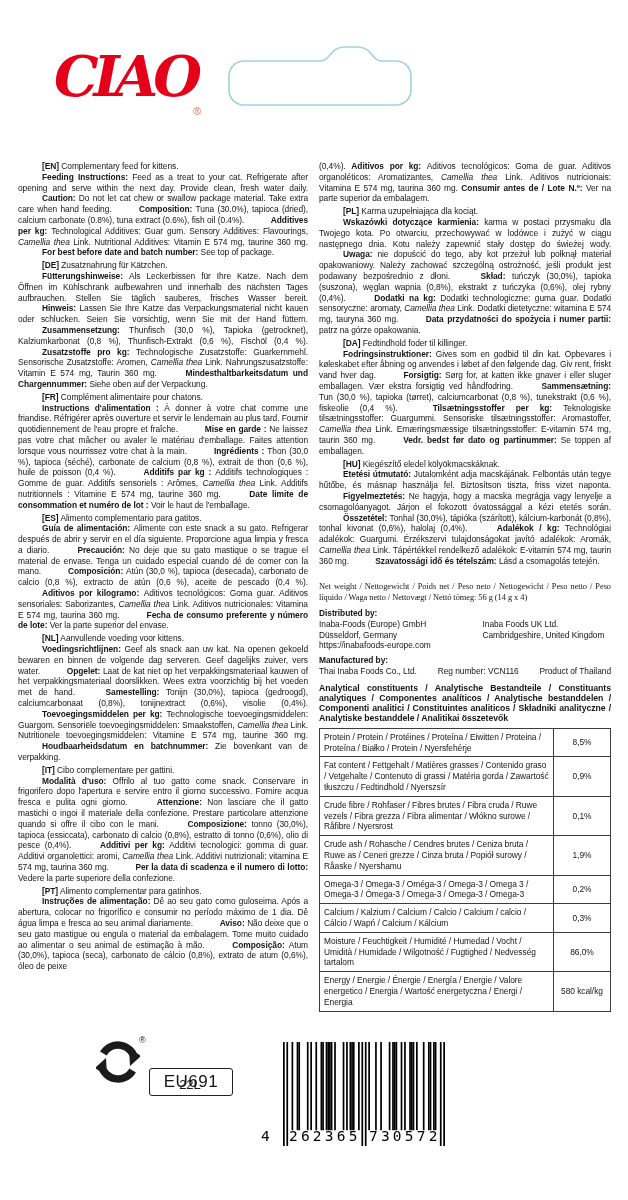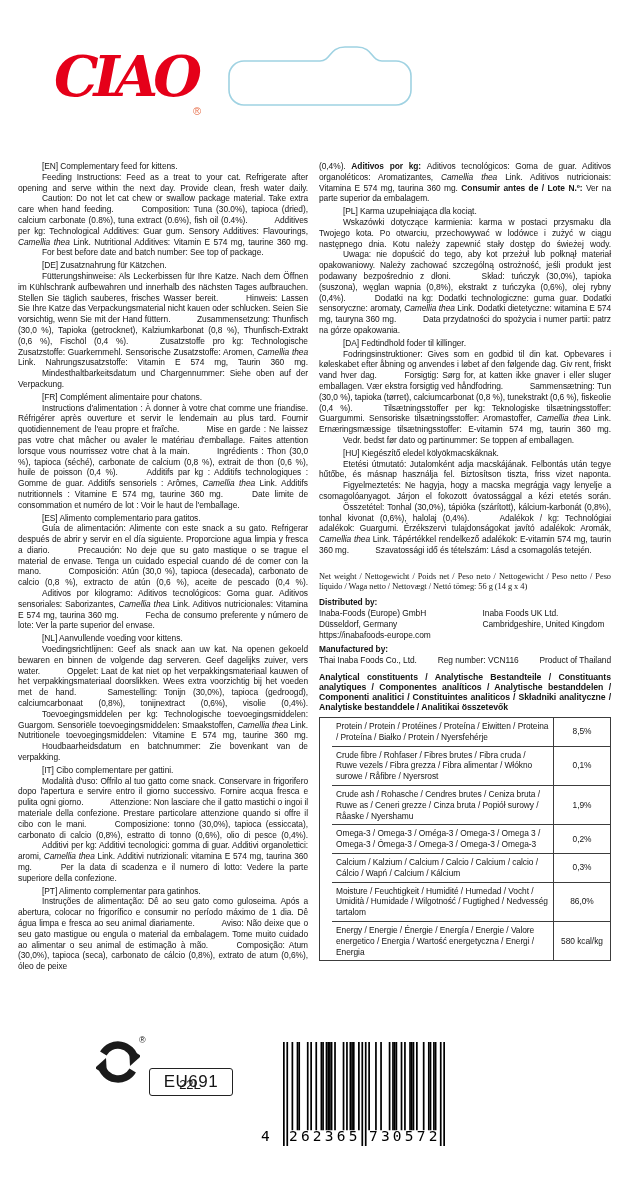--- a/index.html
+++ b/index.html
@@ -12,33 +12,33 @@
   .brand-reg{position:absolute;left:193px;top:106px;font-size:11px;line-height:1;}
   .diecut{position:absolute;left:228px;top:44px;}
 
   
   .col{position:absolute;top:161px;font-size:8.4px;line-height:10.8px;letter-spacing:-0.05px;}
   .col-left{left:18px;width:290px;}
   .col-right{left:319px;width:292px;}
   .sec{margin-bottom:2px;}
   .sec-head{text-align:left;}
   .sec-body{text-align:justify;}
-  .sec b{font-weight:normal;padding-left:24px;}
+  .sec b{font-weight:bold;padding-left:24px;}
   .sec i, .cont i{font-style:italic;}
   .cont{text-align:justify;margin-bottom:2px;}
 
   .netweight{margin-top:16px;text-align:justify;font-family:Liberation Serif, serif;}
   .block-heading{font-weight:bold;margin-top:4px;}
   .dist-row{display:flex;}
   .dist-col1{width:56%;}
   .dist-col2{width:44%;}
   .manu-line{display:flex;justify-content:space-between;}
   .ana-heading{font-weight:bold;text-align:justify;margin-top:6px;font-size:8.7px;line-height:10px;}
   .ana-table{margin-top:5px;border:1px solid #3c3c3c;}
-  .ana-row{display:flex;border-bottom:1px solid #3c3c3c;margin-left:12px;}
+  .ana-row{display:flex;border-bottom:1px solid #3c3c3c;}
   .ana-row:last-child{border-bottom:none;}
   .ana-label{flex:1;padding:3px 4px;border-right:1px solid #3c3c3c;}
   .ana-value{width:52px;display:flex;align-items:center;justify-content:center;
              text-align:center;padding:2px;}
 
   
   .greendot{position:absolute;left:96px;top:1040px;}
   .greendot-reg{position:absolute;left:139px;top:1035px;font-size:9px;}
   .eu-box{position:absolute;left:149px;top:1068px;width:82px;height:26px;
     border:1.5px solid #222;border-radius:3px;text-align:center;line-height:26px;
@@ -134,20 +134,24 @@
     <span>Thai Inaba Foods Co., Ltd.</span>
     <span>Reg number: VCN116</span>
     <span>Product of Thailand</span>
   </div>
 
   <div class="ana-heading">Analytical constituents / Analytische Bestandteile / Constituants analytiques / Componentes analíticos / Analytische bestanddelen / Componenti analitici / Constituintes analiticos / Składniki analityczne / Analytiske bestanddele / Analitikai összetevők</div>
   <div class="ana-table">
       <div class="ana-row">
         <div class="ana-label">Protein / Protein / Protéines / Proteína / Eiwitten / Proteina / Proteína / Białko / Protein / Nyersfehérje</div>
         <div class="ana-value">8,5%</div>
+      </div>
+      <div class="ana-row">
+        <div class="ana-label">Fat content / Fettgehalt / Matières grasses / Contenido graso / Vetgehalte / Contenuto di grassi / Matéria gorda / Zawartość tłuszczu / Fedtindhold / Nyerszsír</div>
+        <div class="ana-value">0,9%</div>
       </div>
       <div class="ana-row">
         <div class="ana-label">Crude fibre / Rohfaser / Fibres brutes / Fibra cruda / Ruwe vezels / Fibra grezza / Fibra alimentar / Włókno surowe / Råfibre / Nyersrost</div>
         <div class="ana-value">0,1%</div>
       </div>
       <div class="ana-row">
         <div class="ana-label">Crude ash / Rohasche / Cendres brutes / Ceniza bruta / Ruwe as / Ceneri grezze / Cinza bruta / Popiół surowy / Råaske / Nyershamu</div>
         <div class="ana-value">1,9%</div>
       </div>
       <div class="ana-row">

